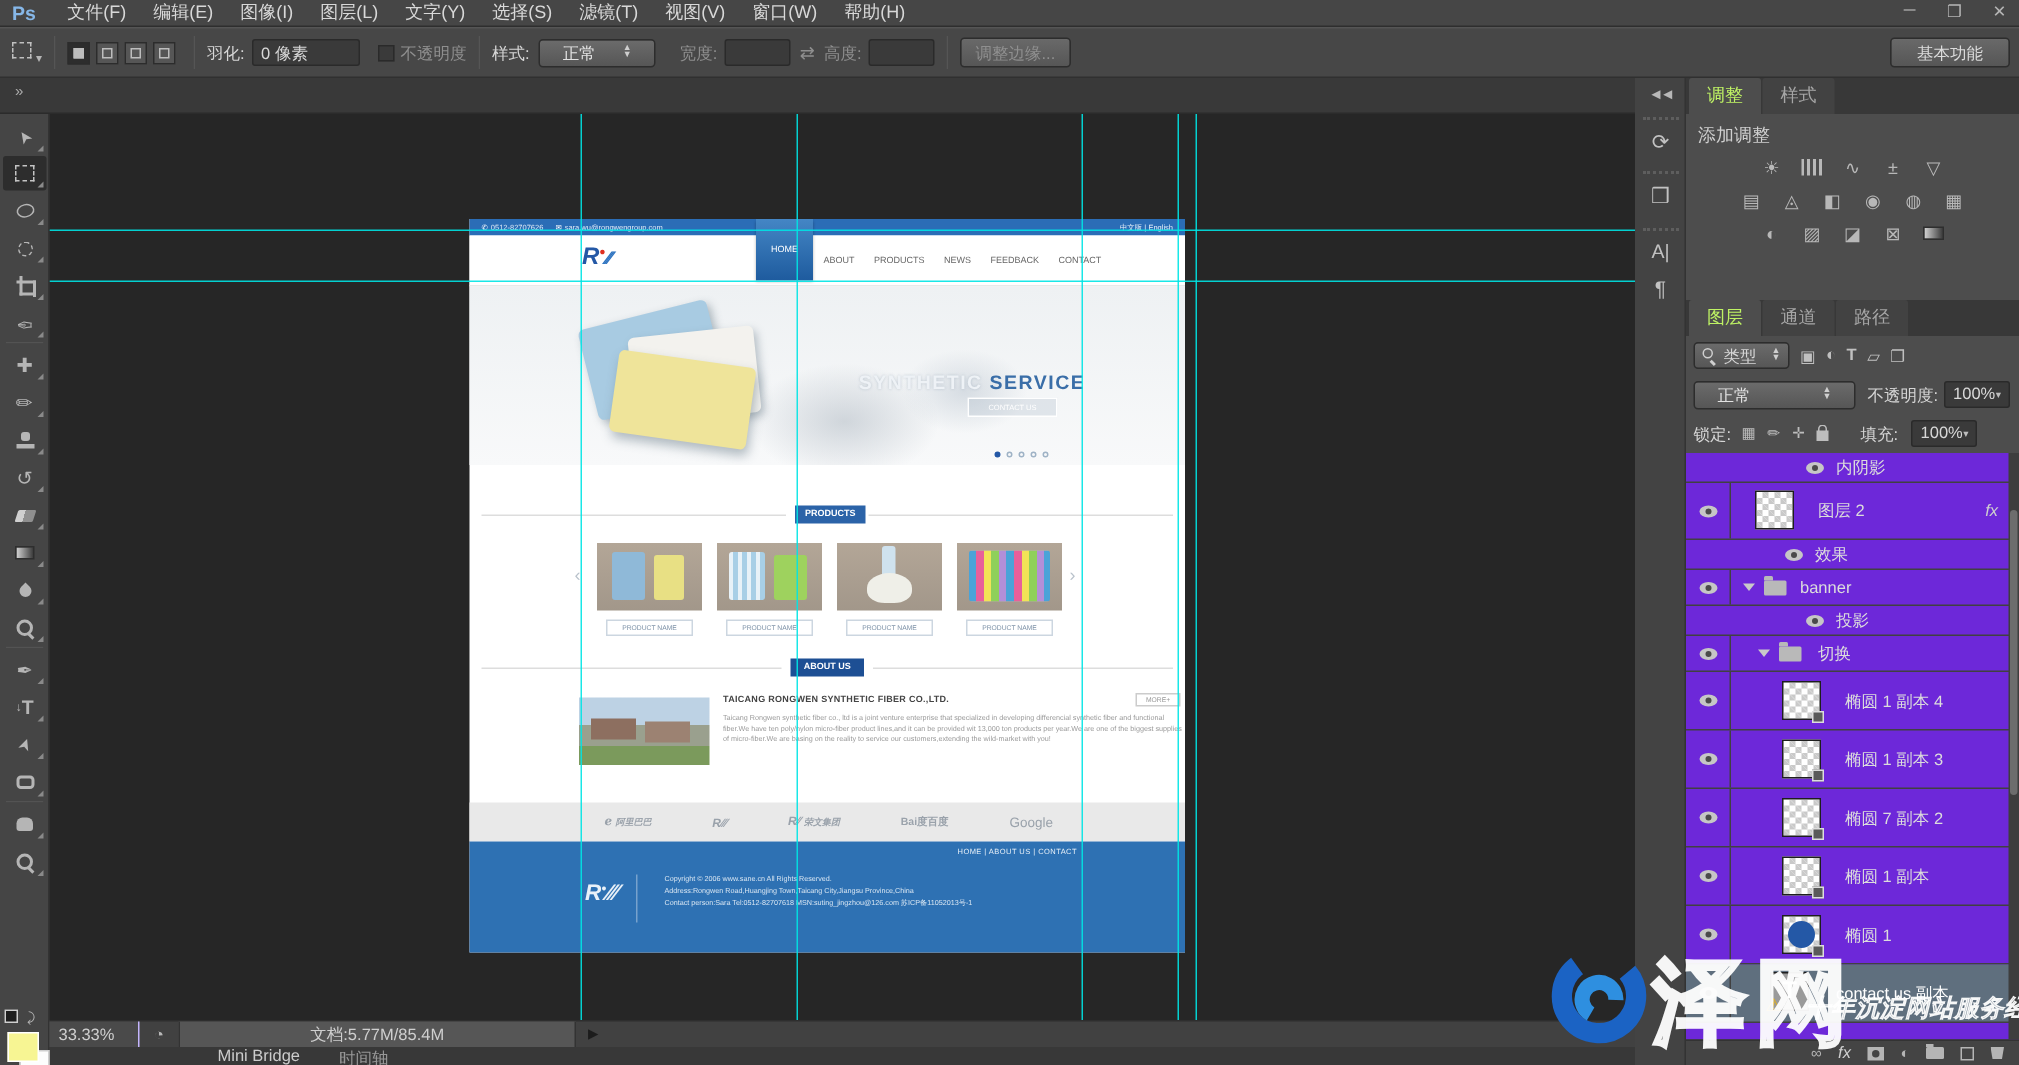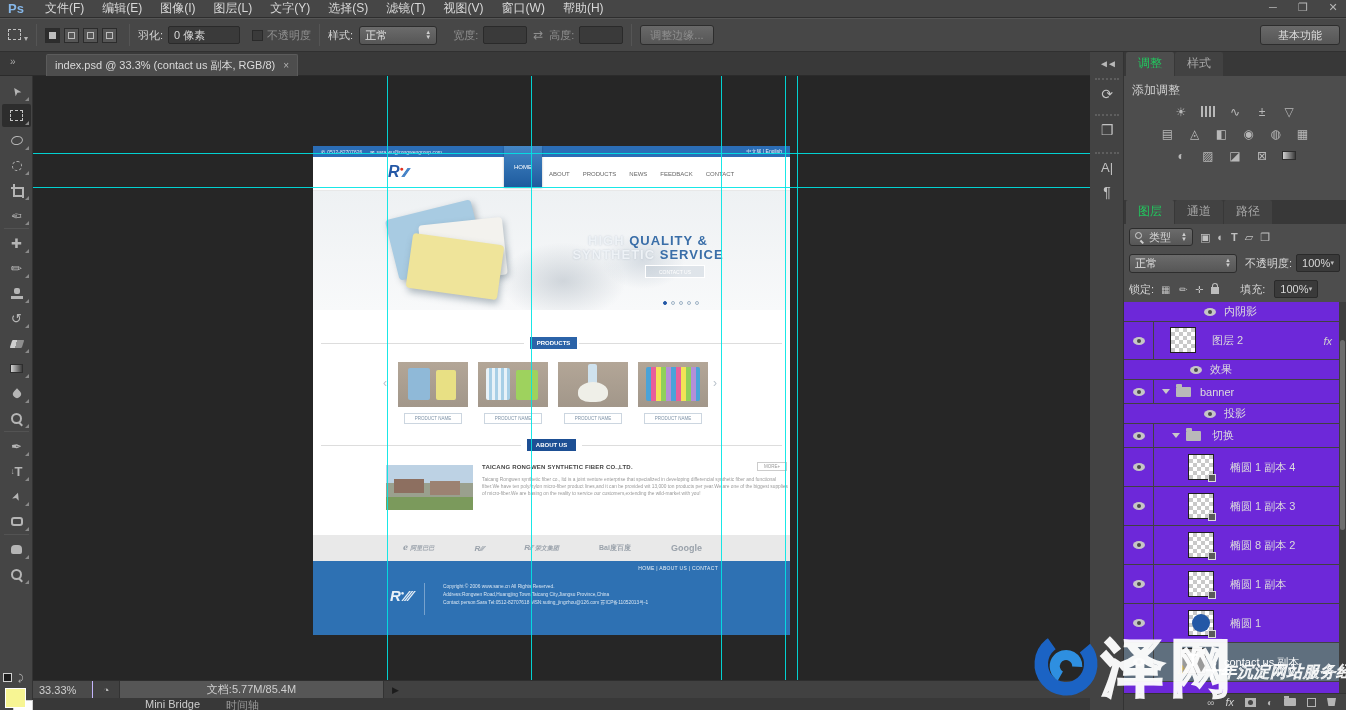--- a/index.html
+++ b/index.html
@@ -21,21 +21,21 @@
               border-top:1px solid #555;border-bottom:1px solid #303030;display:flex;align-items:center;font-size:11px}
   .ob-sep{width:1px;height:22px;background:#3a3a3a;border-right:1px solid #555;margin:0 8px}
   .dashed-sq{width:13px;height:11px;border:1px dashed #c0c0c0;display:inline-block}
   .mode-btn{width:15px;height:15px;border:1px solid #2c2c2c;background:#565656;margin-right:4px;
             display:inline-flex;align-items:center;justify-content:center}
   .mode-btn.active{background:#2d2d2d}
   .mode-glyph{width:7px;height:7px;border:1px solid #bdbdbd}
   .well{background:#3a3a3a;border:1px solid #2a2a2a;border-radius:2px;color:#d8d8d8;
         font-size:11px;padding:1px 5px;height:18px;display:inline-flex;align-items:center}
   .dropdown{background:linear-gradient(#6b6b6b,#565656);border:1px solid #2d2d2d;border-radius:3px;
-            height:19px;display:inline-flex;align-items:center;padding:0 5px;font-size:11px;color:#e2e2e2}
+            height:19px;display:inline-flex;align-items:center;padding:0 15px;font-size:11px;color:#e2e2e2}
   .btn{background:linear-gradient(#696969,#565656);border:1px solid #2d2d2d;border-radius:3px;
        height:20px;display:inline-flex;align-items:center;padding:0 9px;font-size:11px;color:#dcdcdc}
   .dim{color:#8f8f8f}
   .checkbox{width:11px;height:11px;background:#3a3a3a;border:1px solid #2a2a2a;display:inline-block;margin-right:4px}
   .updn{display:inline-block;margin-left:6px;font-size:6px;line-height:5px;color:#cfcfcf}
 
   
   .tabrow{position:absolute;left:0;top:52px;width:1090px;height:24px;background:#393939;border-bottom:1px solid #2b2b2b}
   .chev{position:absolute;left:10px;top:4px;color:#a9a9a9;font-size:10px;letter-spacing:-1px}
   .doc-tab{position:absolute;left:46px;top:2px;height:22px;background:#4d4d4d;border:1px solid #5b5b5b;border-bottom:none;
@@ -129,21 +129,21 @@
   .pf-lines{position:absolute;left:130px;top:22px;font-size:4.8px;line-height:8px;color:#d7e5f2}
 
   
   .rightcol{position:absolute;left:1090px;top:52px;width:256px;height:658px;background:#3f3f3f}
   .strip{position:absolute;left:0;top:0;width:34px;height:658px;background:#434343;border-right:1px solid #333}
   .collapse{position:absolute;left:9px;top:6px;color:#b8b8b8;font-size:10px;letter-spacing:-2px}
   .grip{position:absolute;left:5px;width:24px;border-top:2px dotted #5e5e5e}
   .strip-ico{position:absolute;left:0;width:34px;text-align:center;color:#c2c2c2;font-size:14px}
   .panelcol{position:absolute;left:34px;top:0;width:222px;height:658px;background:#4d4d4d}
   .ptabbar{position:absolute;left:0;width:222px;height:24px;background:#383838;display:flex;align-items:flex-end;padding-left:2px}
-  .ptab{font-size:12px;padding:3px 12px 4px;background:#4d4d4d;color:#22c55e;border-radius:2px 2px 0 0;margin-right:1px}
+  .ptab{font-size:12px;padding:3px 12px 4px;background:#4d4d4d;color:#bef264;border-radius:2px 2px 0 0;margin-right:1px}
   .ptab.inactive{background:#424242;color:#a6a6a6}
   .addadj{position:absolute;left:8px;top:30px;font-size:12px;color:#cfcfcf}
   .adjrow{position:absolute;left:0;width:222px;display:flex;justify-content:center;gap:9px}
   .adjico{width:18px;height:15px;color:#b8b8b8;font-size:12px;display:flex;align-items:center;justify-content:center}
   .i-bars{width:15px;height:11px;background:repeating-linear-gradient(90deg,#b8b8b8 0 2px,transparent 2px 4px)}
   .layersblock{position:absolute;left:0;top:148px;width:222px;height:510px}
   .filterrow{position:absolute;left:0;top:24px;width:222px;height:26px;display:flex;align-items:center;padding:0 5px;gap:7px}
   .searchdd{display:flex;align-items:center;gap:4px;background:linear-gradient(#6b6b6b,#565656);
             border:1px solid #2d2d2d;border-radius:3px;height:18px;padding:0 5px;font-size:11px}
   .mag{position:relative;width:10px;height:10px}
@@ -258,24 +258,20 @@
     <span class="dim" style="margin:0 6px;font-size:12px">⇄</span>
     <span class="dim">高度:</span>
     <span class="well" style="width:44px;margin-left:5px"></span>
     <span class="ob-sep"></span>
     <span class="btn dim">调整边缘...</span>
     <span class="btn" style="position:absolute;right:6px;width:80px;justify-content:center">基本功能</span>
   </div>
 
   <div class="tabrow">
     <span class="chev">»</span>
-    <div class="doc-tab">
-      <span>index.psd @ 33.3% (contact us 副本, RGB/8)</span>
-      <span class="close">×</span>
-    </div>
   </div>
 
   <div class="toolbar">
     <div class="tool" style="top:4px">
         <span style="transform:rotate(-125deg);font-size:11px">➤</span>
       </div>
     <div class="tool active" style="top:28px">
         <span class="i-marquee"></span>
       </div>
     <div class="tool" style="top:53px">
@@ -363,23 +359,20 @@
         <span>ABOUT</span>
         <span>PRODUCTS</span>
         <span>NEWS</span>
         <span>FEEDBACK</span>
         <span>CONTACT</span>
       </div>
       <div class="p-banner">
         <span class="towel bn-t1"></span>
         <span class="towel bn-t2"></span>
         <span class="towel bn-t3"></span>
-        <div class="bn-line" style="top:42px">
-          <span class="bn-a">HIGH</span><span class="bn-b"> QUALITY &amp;</span>
-        </div>
         <div class="bn-line" style="top:56px">
           <span class="bn-a">SYNTHETIC</span><span class="bn-b"> SERVICE</span>
         </div>
         <div class="bn-cta">CONTACT US</div>
         <div class="bn-dots">
           <i class="on"></i>
             <i></i>
             <i></i>
             <i></i>
             <i></i>
@@ -419,21 +412,21 @@
       <div class="about-img"></div>
       <div class="about-title">TAICANG RONGWEN SYNTHETIC FIBER CO.,LTD.</div>
       <div class="about-more">MORE+</div>
       <div class="about-body">Taicang Rongwen synthetic fiber co., ltd is a joint venture enterprise that specialized in developing differencial synthetic fiber and functional fiber.We have ten poly/nylon micro-fiber product lines,and it can be provided wit 13,000 ton products per year.We are one of the biggest supplies of micro-fiber.We are basing on the reality to service our customers,extending the wild-market with you!</div>
 
       <div class="p-partners">
         <span class="plogo"><i style="font-style:italic">ℯ</i> <span style="font-size:6px">阿里巴巴</span></span>
         <span class="plogo"><span>R</span>⁄⁄⁄</span>
         <span class="plogo">R⁄⁄ <span style="font-size:6px">荣文集团</span></span>
         <span class="plogo"><span style="font-size:7px;font-style:normal">Bai度百度</span></span>
-        <span class="plogo"><span style="font-style:normal;font-weight:bold;font-size:9px">Google</span></span>
+        <span class="plogo"><span style="font-style:normal;font-weight:normal;font-size:9px">Google</span></span>
       </div>
 
       <div class="p-footer">
         <div class="pf-links">HOME  |  ABOUT US  |  CONTACT</div>
         <div class="pf-logo"><span>R</span><sup>●</sup>⁄⁄⁄</div>
         <div class="pf-sep"></div>
         <div class="pf-lines">
           <div>Copyright © 2006 www.sane.cn All Rights Reserved.</div>
           <div>Address:Rongwen Road,Huangjing Town,Taicang City,Jiangsu Province,China</div>
           <div>Contact person:Sara    Tel:0512-82707618    MSN:suting_jingzhou@126.com    苏ICP备11052013号-1</div>
@@ -595,21 +588,21 @@
               </span>
             <span class="lname" style="position:absolute;left:106px">椭圆 1 副本 3</span>
           </div>
           <div class="lrow" style="height:39px">
             <span class="eyecell">
                 <span class="eye"></span>
               </span>
             <span class="thumb checker" style="position:absolute;left:64px;top:6px">
                 <span class="vbadge"></span>
               </span>
-            <span class="lname" style="position:absolute;left:106px">椭圆 8 副本 2</span>
+            <span class="lname" style="position:absolute;left:106px">椭圆 7 副本 2</span>
           </div>
           <div class="lrow" style="height:39px">
             <span class="eyecell">
                 <span class="eye"></span>
               </span>
             <span class="thumb checker" style="position:absolute;left:64px;top:6px">
                 <span class="vbadge"></span>
               </span>
             <span class="lname" style="position:absolute;left:106px">椭圆 1 副本</span>
           </div>

